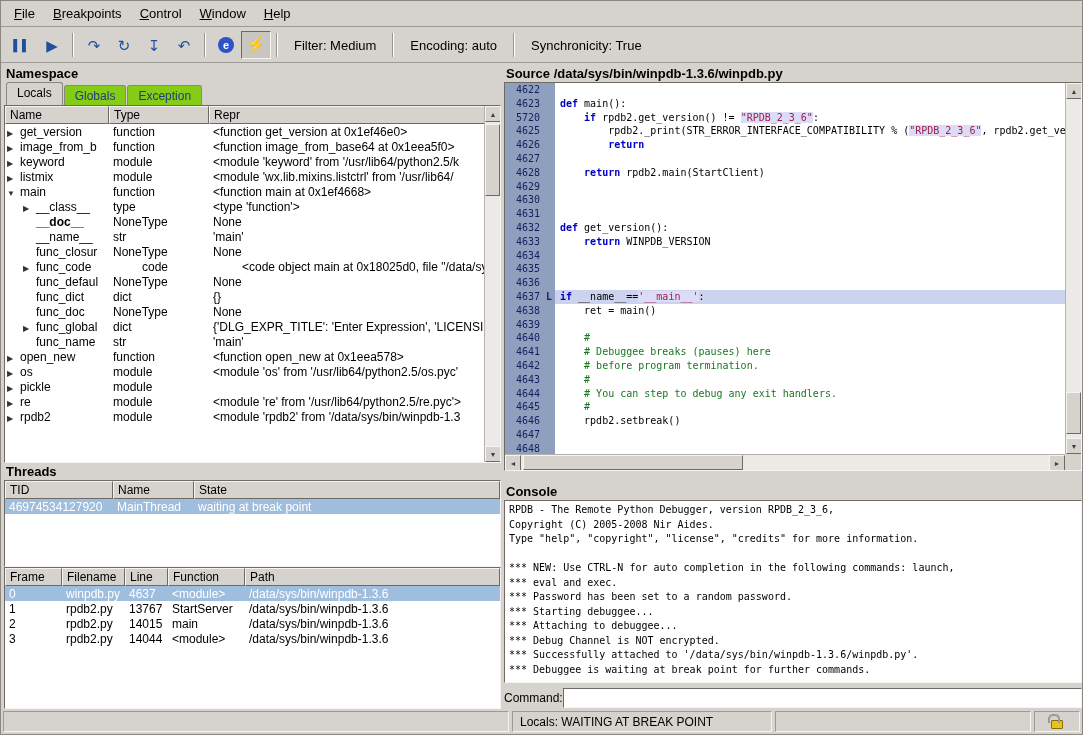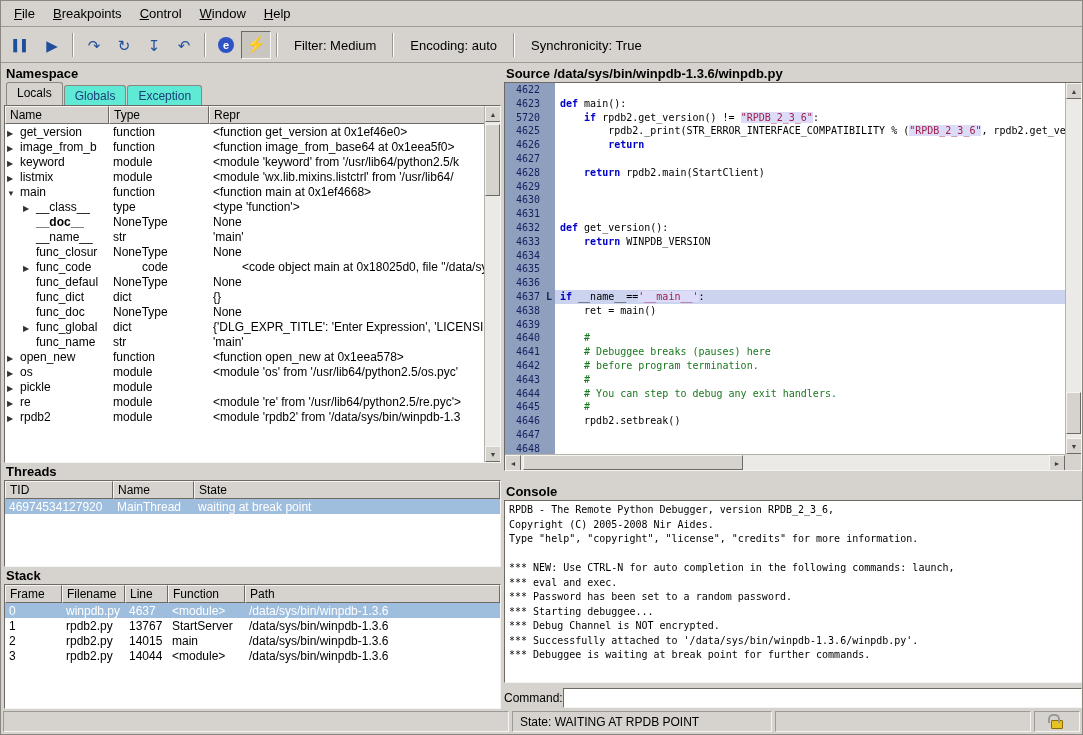--- a/index.html
+++ b/index.html
@@ -46,21 +46,21 @@
   
   .left-col { position:absolute; left:3px; top:64px; width:497px; height:644px;
     display:flex; flex-direction:column; }
   .section { display:flex; flex-direction:column; }
   #namespace-section { height:398px; }
   #threads-section { height:104px; }
   #stack-section { height:142px; }
 
   .tabs { display:flex; height:23px; align-items:flex-end; padding-left:2px; }
   .tab { padding:3px 10px 2px; border:1px solid #8a8781; border-bottom:none;
-    background:#5eead4; color:#1c3f77; margin-right:1px; border-radius:3px 3px 0 0;
+    background:#84cc16; color:#1c3f77; margin-right:1px; border-radius:3px 3px 0 0;
     font-size:12px; height:20px; }
   .tab.active { background:#d6d3ce; color:#000; height:23px; position:relative; z-index:2; }
 
   
   .vscroll { position:absolute; top:0; right:0; bottom:0; width:16px; background:#eceae6;
     display:flex; flex-direction:column; border-left:1px solid #b5b2ac; }
   .hscroll { position:absolute; left:0; right:16px; bottom:0; height:16px; background:#eceae6;
     display:flex; border-top:1px solid #b5b2ac; }
   .sbtn { width:16px; height:16px; flex-shrink:0; background:#d6d3ce; border:1px solid;
     border-color:#f5f4f2 #6e6a63 #6e6a63 #f5f4f2; font-size:7px; color:#404040;
@@ -300,21 +300,20 @@
           <div class="lrow selected">
             <div class="lcell" style="width: 108px;">46974534127920</div>
             <div class="lcell" style="width: 81px;">MainThread</div>
             <div class="lcell" style="flex: 1 1 auto;">waiting at break point</div>
           </div>
         </div>
     </div>
   </div>
 
   <div class="section" id="stack-section">
-    <div class="panel-title">Stack</div>
     <div class="listbox">
       <div class="lheader" id="st-head">
           <div class="hcell" style="width: 57px;">Frame</div>
           <div class="hcell" style="width: 63px;">Filename</div>
           <div class="hcell" style="width: 43px;">Line</div>
           <div class="hcell" style="width: 77px;">Function</div>
           <div class="hcell" style="flex: 1 1 auto;">Path</div>
         </div>
       <div id="st-rows">
           <div class="lrow selected">
@@ -407,32 +406,33 @@
     <div class="panel-title">Console</div>
     <div class="console-box" id="console-lines">
         <div class="conline">RPDB - The Remote Python Debugger, version RPDB_2_3_6,</div>
         <div class="conline">Copyright (C) 2005-2008 Nir Aides.</div>
         <div class="conline">Type "help", "copyright", "license", "credits" for more information.</div>
         <div class="conline">&nbsp;</div>
         <div class="conline">*** NEW: Use CTRL-N for auto completion in the following commands: launch,</div>
         <div class="conline">*** eval and exec.</div>
         <div class="conline">*** Password has been set to a random password.</div>
         <div class="conline">*** Starting debuggee...</div>
+        <div class="conline">*** Attaching to debuggee...</div>
         <div class="conline">*** Debug Channel is NOT encrypted.</div>
         <div class="conline">*** Successfully attached to '/data/sys/bin/winpdb-1.3.6/winpdb.py'.</div>
         <div class="conline">*** Debuggee is waiting at break point for further commands.</div>
       </div>
     <div class="command-row">
       <span class="command-label">Command:</span>
       <input class="command-input" type="text" style="">
     </div>
   </div>
 
 </div>
 
 <div class="statusbar">
   <div class="status-seg seg1"></div>
-  <div class="status-seg seg2">State: WAITING AT RPDB POINT</div>
+  <div class="status-seg seg2">Locals: WAITING AT BREAK POINT</div>
   <div class="status-seg seg3"></div>
   <div class="status-seg seg4">
     <span class="lock"></span>
   </div>
 </div>
 
 </body></html>

